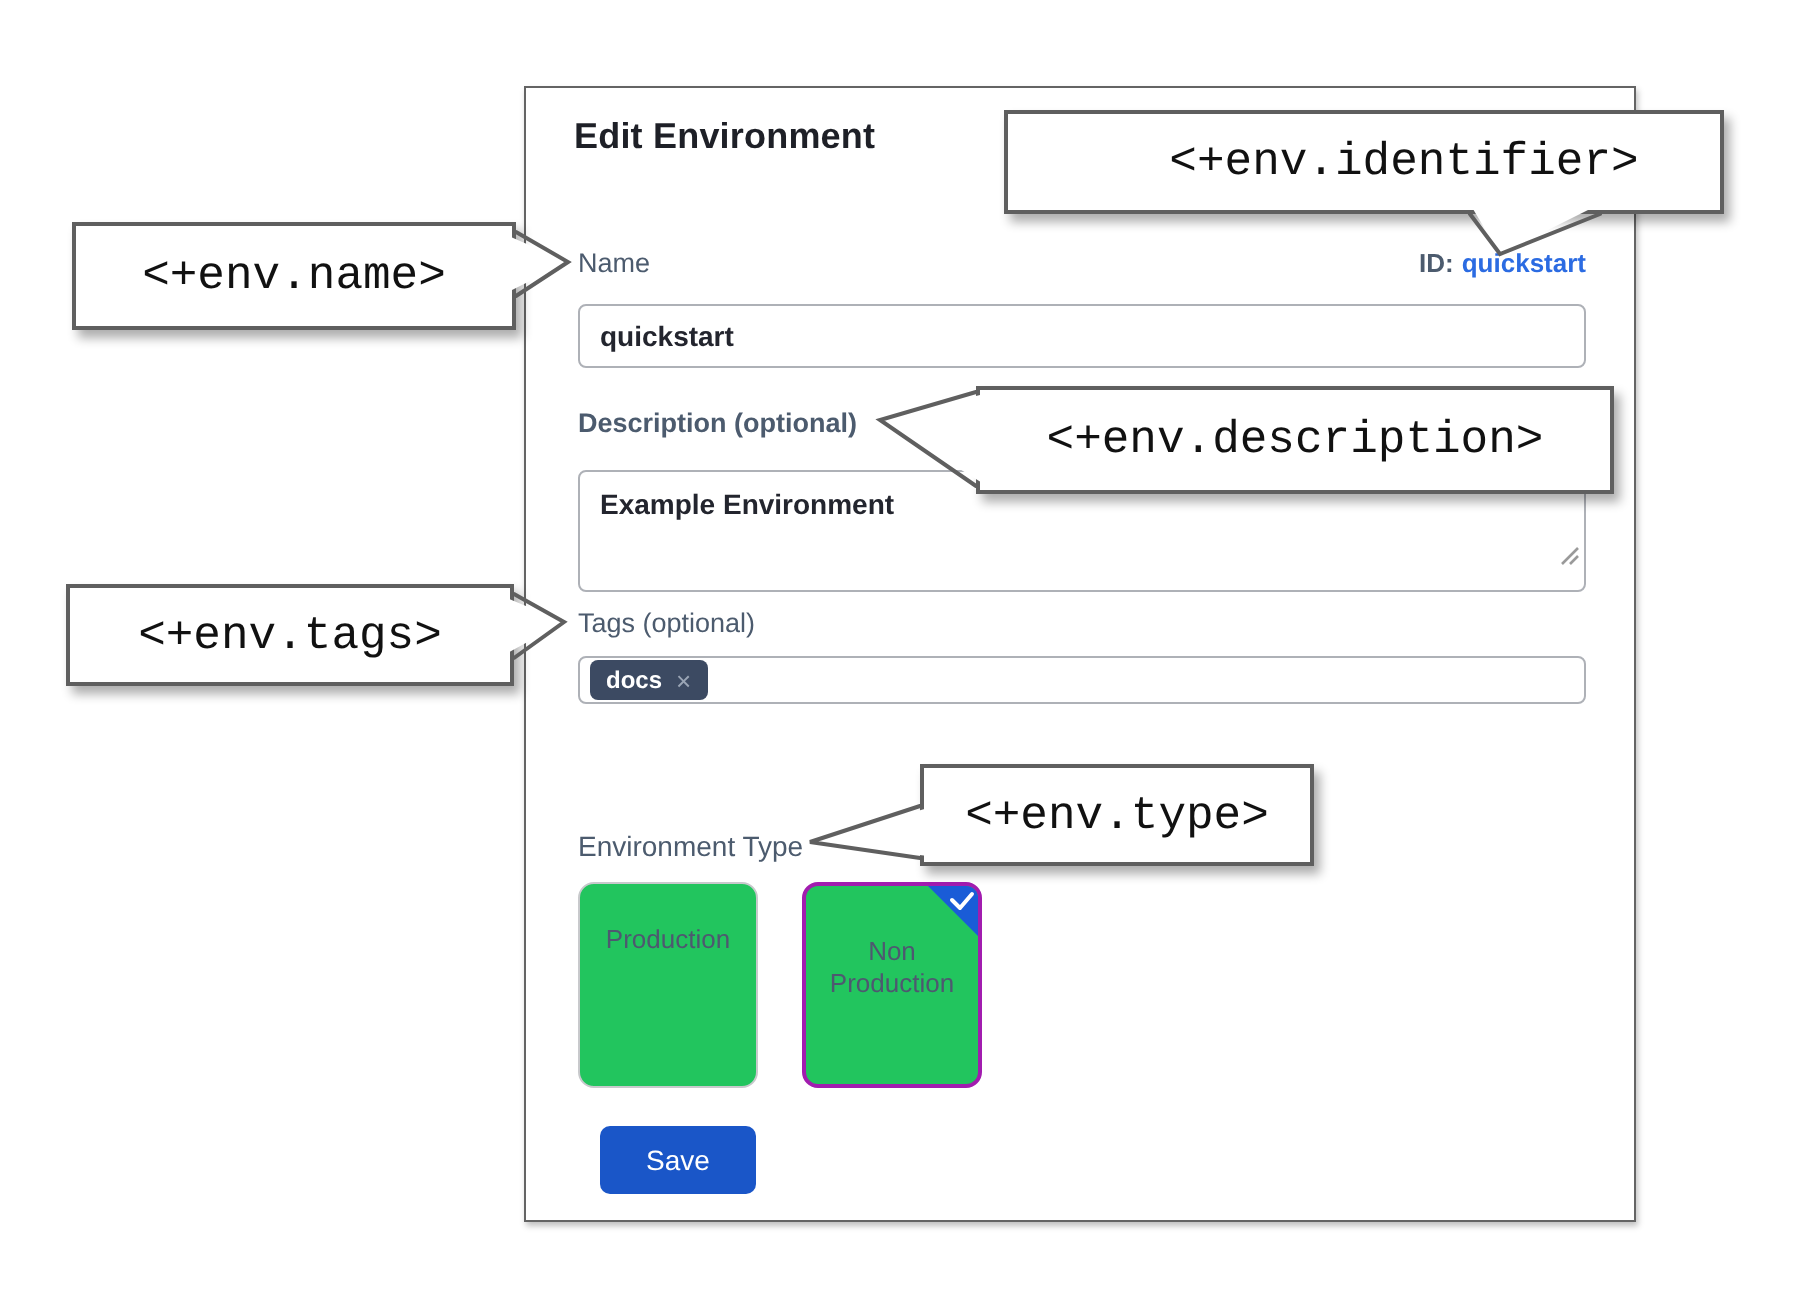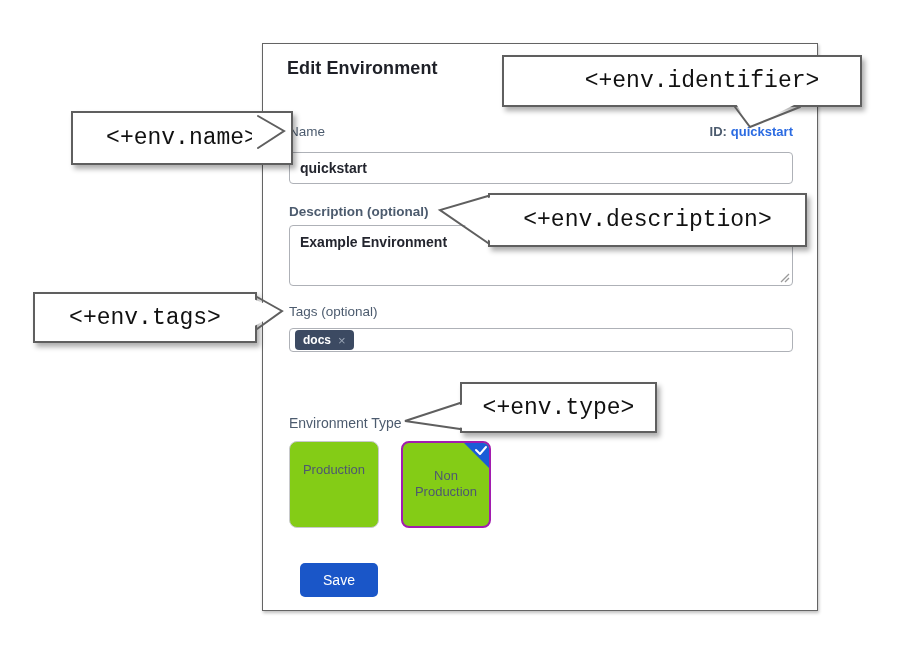--- a/index.html
+++ b/index.html
@@ -27,21 +27,21 @@
   .id-link { color:#2b6be2; text-decoration:none; cursor:pointer; margin-left:4px; }
 
   .text-input {
     position:absolute; left:26px; top:108px; width:504px; height:32px;
     border:1px solid #aeb1b7; border-radius:4px; background:#fff;
     font-family:"Liberation Sans", sans-serif;
     font-size:14px; font-weight:600; color:#23252e; padding:0 10px; outline:none;
   }
   .desc-label { position:absolute; left:26px; top:160px;font-weight:bold; }
   .desc-textarea {
-    position:absolute; left:26px; top:181px; width:504px; height:61px;
+    position:absolute; left:26px; top:191px; width:504px; height:61px;
     border:1px solid #aeb1b7; border-radius:4px; background:#fff; resize:none;
     font-family:"Liberation Sans", sans-serif;
     font-size:14px; font-weight:600; color:#23252e; padding:8px 10px; outline:none;
   }
   .resize-handle { position:absolute; left:517px; top:229px; width:10px; height:10px; cursor:nwse-resize; }
 
   .tags-label { position:absolute; left:26px; top:260px; }
   .tags-input {
     position:absolute; left:26px; top:284px; width:504px; height:24px;
     border:1px solid #aeb1b7; border-radius:4px; background:#fff;
@@ -49,42 +49,42 @@
   }
   .tag-chip {
     background:#3c4a62; border-radius:4px; height:20px; padding:0 8px;
     display:flex; align-items:center; color:#fff; font-size:12px; font-weight:600;
   }
   .tag-remove { color:#9aa5b5; font-size:13px; font-weight:400; margin-left:7px; cursor:pointer; line-height:1; }
 
   .envtype-label { position:absolute; left:26px; top:371px; font-size:14px; }
   .cards-row { position:absolute; left:26px; top:397px; display:flex; gap:22px; }
   .type-card {
-    width:90px; height:87px; border:1px solid #c8c9cc; border-radius:8px; background:#84cc16;
+    width:90px; height:103px; border:1px solid #c8c9cc; border-radius:8px; background:#22c55e;
     display:flex; justify-content:center; align-items:flex-start; padding-top:20px;
     font-size:13px; font-weight:500; color:#4e5870; text-align:center; line-height:1.25;
     cursor:pointer; position:relative;
   }
   .type-card.selected { border:2px solid #a21caf; padding-top:25px; overflow:hidden; }
   .corner-badge { position:absolute; top:-1px; right:-1px; width:30px; height:30px; }
 
   .save-btn {
     position:absolute; left:23px; top:519px; width:78px; height:34px;
     background:#1a56c8; border:none; border-radius:5px; color:#fff;
     font-family:"Liberation Sans", sans-serif; font-size:14px; font-weight:500; cursor:pointer;margin-left:14px;
   }
 
   
   .callout {
     position:absolute; z-index:5; background:#fff; border:2px solid #5f5f5f;
     box-shadow:3px 4px 5px rgba(0,0,0,0.32);
     display:flex; align-items:center; justify-content:center;
     font-family:"Liberation Mono", monospace; font-size:23px; color:#111; white-space:nowrap;
   }
-  .c-name        { left:36px;  top:111px; width:222px; height:54px;margin-left:35px; }
+  .c-name        { left:36px;  top:111px; width:222px; height:54px; }
   .c-identifier  { left:502px; top:55px;  width:360px; height:52px;padding-left:40px; }
   .c-description { left:488px; top:193px; width:319px; height:54px; }
   .c-tags        { left:33px;  top:292px; width:224px; height:51px; }
   .c-type        { left:460px; top:382px; width:197px; height:51px; }
 
   .tail { position:absolute; z-index:6; overflow:visible; }
   .t-name        { left:250px; top:108px; }
   .t-identifier  { left:725px; top:98px;  }
   .t-description { left:432px; top:193px; }
   .t-tags        { left:249px; top:289px; }

